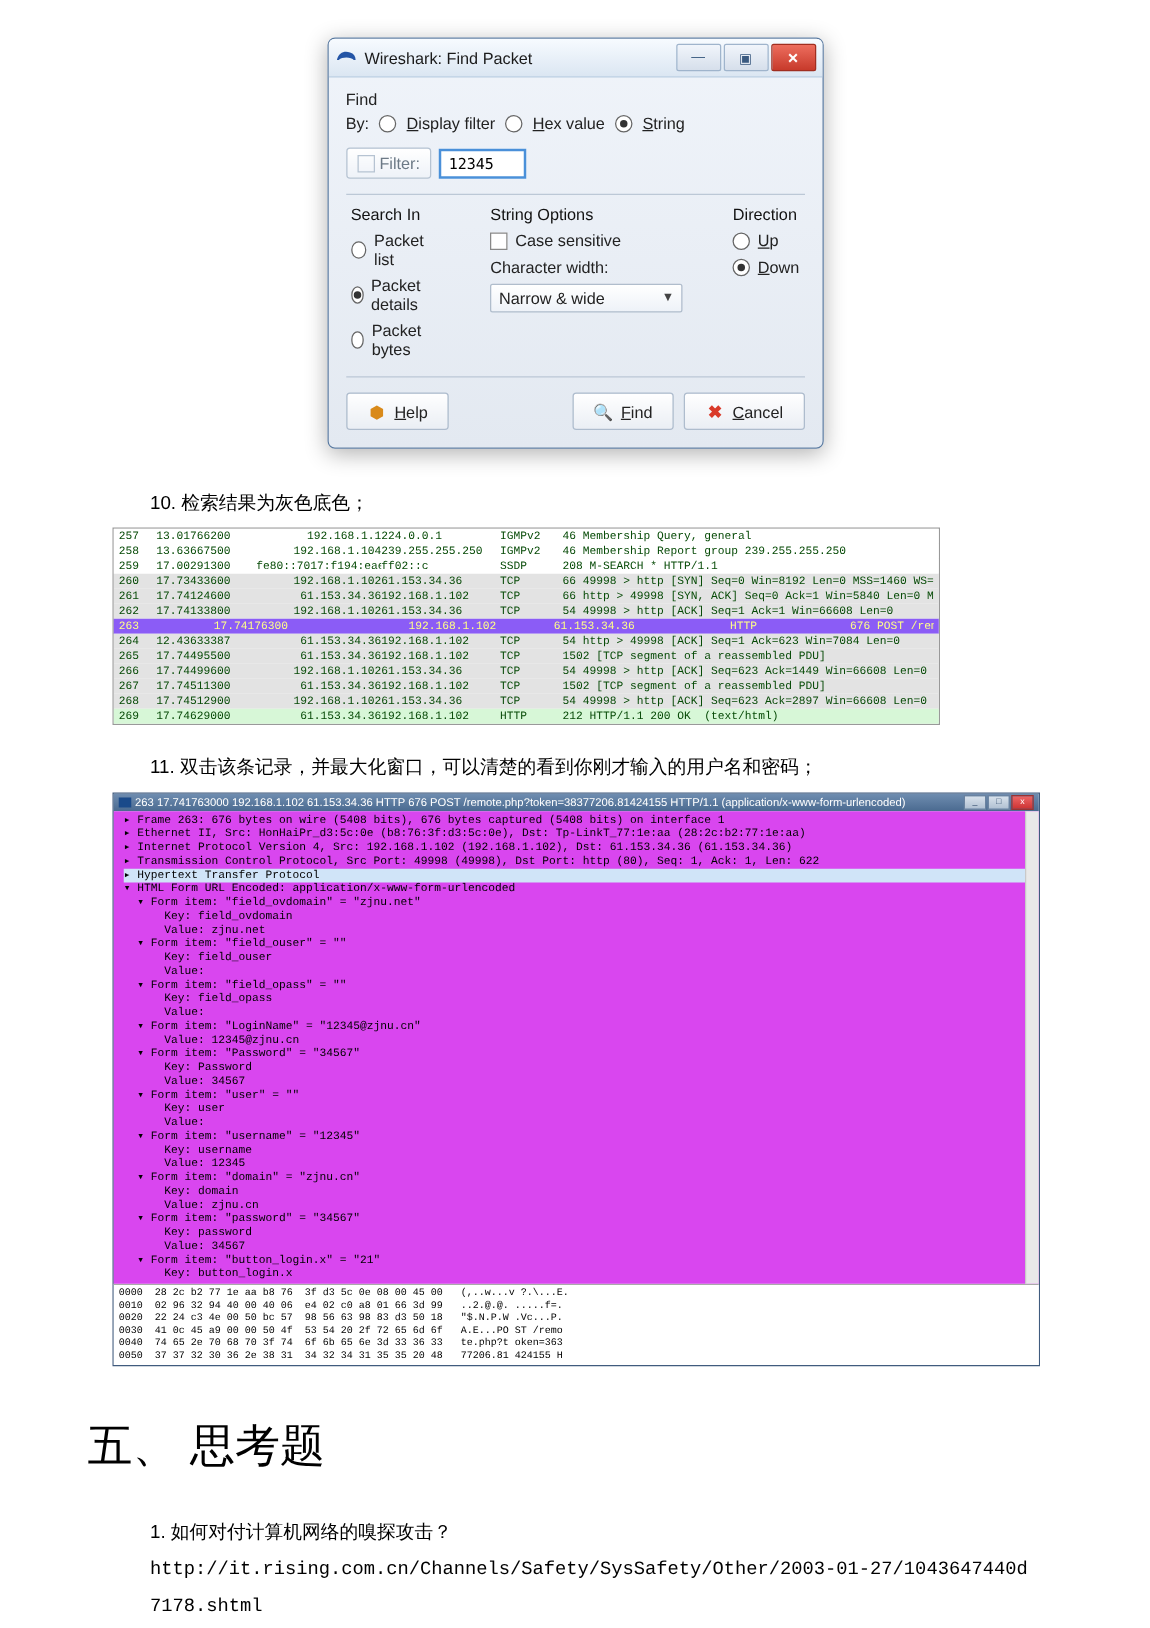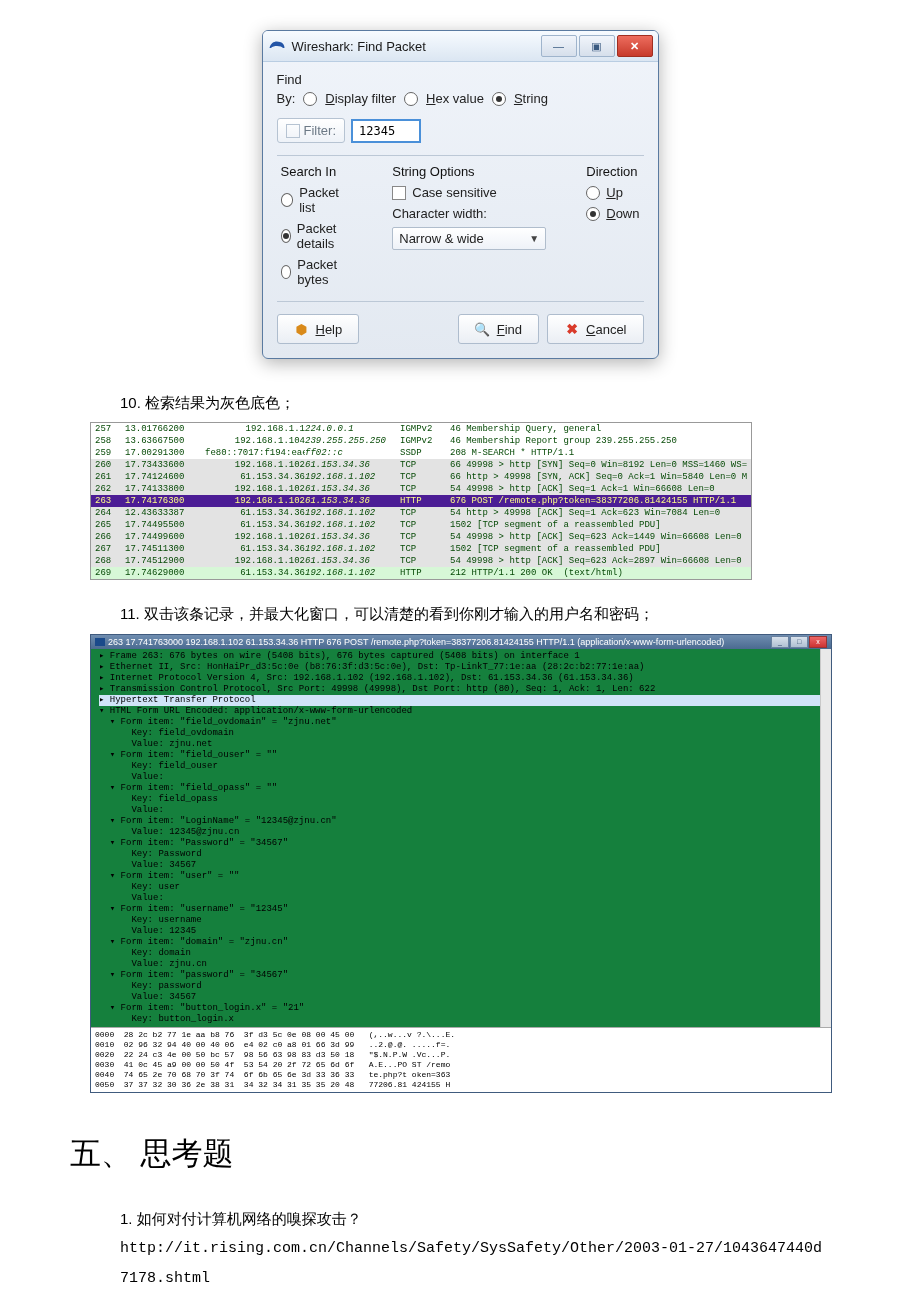--- a/index.html
+++ b/index.html
@@ -63,41 +63,41 @@
 
   
   .body-text { font-size:15px; color:#000; line-height:1.9; }
   .num-item { margin-left: 30px; }
   
   
   .packet-list { width:660px; margin-left:0; font-family: "Courier New", monospace; font-size:9px; color:#064a06; border:1px solid #999; background:#fff; margin-top:4px;}
   .packet-row { display:flex; white-space:pre; padding:0 4px; height:12px; line-height:12px; overflow:hidden;}
   .pr-green { background:#d7f7d7;}
   .pr-gray { background:#e3e3e3;}
-  .pr-sel-high { background:#4c1d95; color:#ffff88;}
+  .pr-sel-high { background:#8b5cf6; color:#ffff88;gap:46px;}
   .pr-white { background:#fff;}
   .pcell { overflow:hidden; text-overflow: clip;}
-  .c1{width:30px;} .c2{width:80px;} .c3{width:100px;text-align:right;} .c4{width:95px;font-style:italic;} .c5{width:50px;} .c6{flex:1;}
+  .c1{width:30px;} .c2{width:80px;} .c3{width:100px;text-align:right;} .c4{width:95px;} .c5{width:50px;} .c6{flex:1;}
 
   
   .detail-wrap { margin-top:6px; font-family: "Courier New", monospace; font-size:9px; border:1px solid #405b7e; width:740px;}
   .detail-title { background:linear-gradient(#6f8db0,#4a6a90); color:#fff; padding:1px 4px; font-family: Tahoma,sans-serif; font-size:9px; display:flex; align-items:center;}
   .detail-title .spacer{flex:1;}
   .detail-title .winbtns{ display:flex; gap:1px;}
   .detail-title .wb{ width:16px; height:10px; background:linear-gradient(#d9e2ec,#b0c0d2); border:1px solid #6a82a0; font-size:7px; text-align:center; line-height:9px; color:#2a4466;}
   .detail-title .wb.close{background:linear-gradient(#e66,#c33); color:#fff; border-color:#933;}
-  .detail-body { background:#15803d; color:#000; padding:2px 4px 2px 8px; position:relative;}
+  .detail-body { background:#d946ef; color:#000; padding:2px 4px 2px 8px; position:relative;}
   .detail-body .ln { height:11px; line-height:11px; white-space:pre; overflow:hidden;}
   .highlight-line { background:#d0e4f8;}
   .detail-scroll { position:absolute; right:0; top:0; bottom:0; width:10px; background:#e9e9e9; border-left:1px solid #c9c9c9;}
   .hex-dump { background:#fff; border-top:1px solid #aaa; padding:2px 4px; color:#000;}
   .hex-dump .ln { height:10px; line-height:10px; white-space:pre; font-size:8px;}
 
   
-  .section-heading { font-size:31px; font-family: "SimHei","Microsoft YaHei",sans-serif; font-weight:500; margin:40px 0 30px -20px;}
+  .section-heading { font-size:36px; font-family: "SimHei","Microsoft YaHei",sans-serif; font-weight:500; margin:40px 0 30px -20px;}
 
   .link { font-family: "Courier New", monospace; font-size:15px; color:#000; margin-left:30px; word-break:break-all; line-height:2;}
 </style>
 </head>
 <body>
 
 <div class="page">
 
   <div class="dialog-wrap">
     <div class="dialog">

